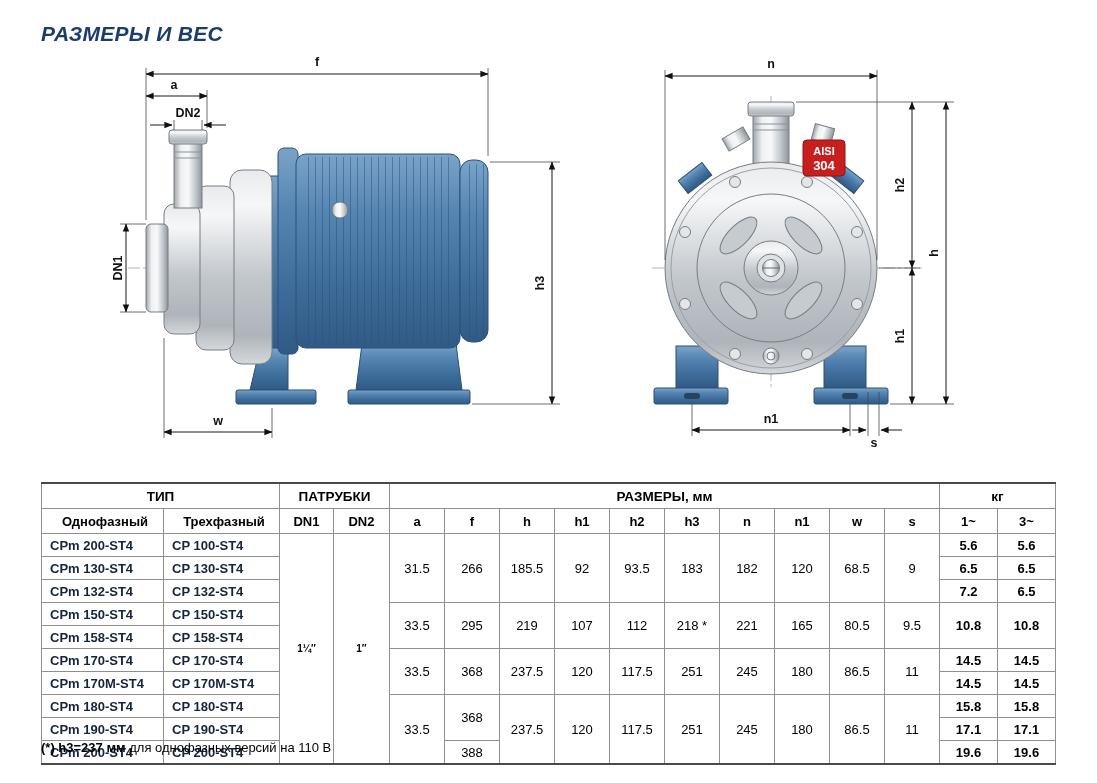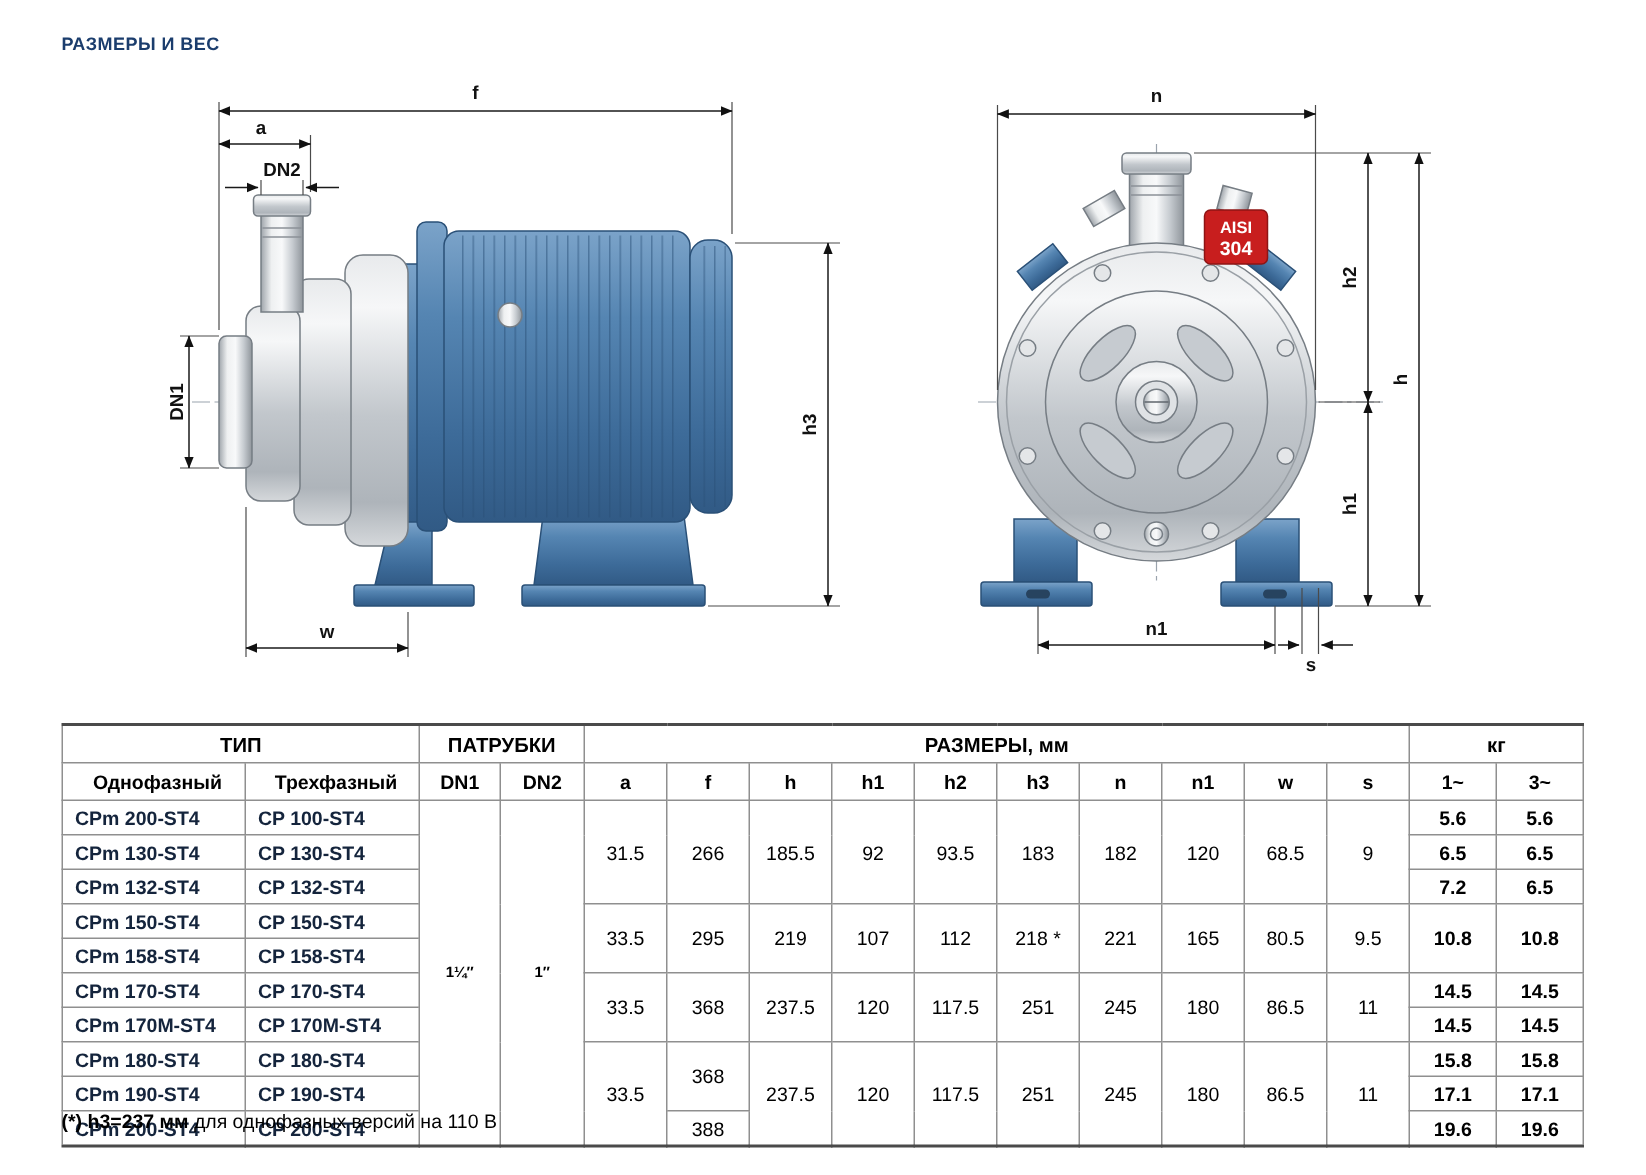--- a/index.html
+++ b/index.html
@@ -1,19 +1,19 @@
 <!DOCTYPE html>
 <html><head>
 <meta charset="utf-8">
 <style>
   html,body { margin:0; padding:0; background:#ffffff; }
   body { width:1097px; height:783px; font-family:"Liberation Sans","DejaVu Sans",sans-serif; color:#000; }
   .page { position:relative; width:1097px; height:783px; overflow:hidden; background:#fff; }
 
-  .title { position:absolute; left:41px; top:22px; margin:0; font-size:12px; font-weight:bold; color:#1b3d6d; letter-spacing:0.3px; }
+  .title { position:absolute; left:41px; top:22px; margin:0; font-size:21px; font-weight:bold; color:#1b3d6d; letter-spacing:0.3px;font-style:italic; }
 
   .drawings { position:absolute; top:46px; left:0; width:1097px; display:flex; justify-content:center; gap:24px; }
 
   
   .dim  { stroke:#1a1a1a; stroke-width:1; fill:none; }
   .ext  { stroke:#4a4a4a; stroke-width:0.8; fill:none; }
   .cl   { stroke:#9aa3ad; stroke-width:0.8; stroke-dasharray:12 3 3 3; fill:none; }
   .dimtxt { font-family:"Liberation Sans","DejaVu Sans",sans-serif; font-size:12.5px; font-weight:bold; fill:#111; }
   .badge-txt { font-family:"Liberation Sans","DejaVu Sans",sans-serif; font-weight:bold; fill:#ffffff; text-anchor:middle; }
   .mech { stroke:#2a5077; stroke-width:1; }

